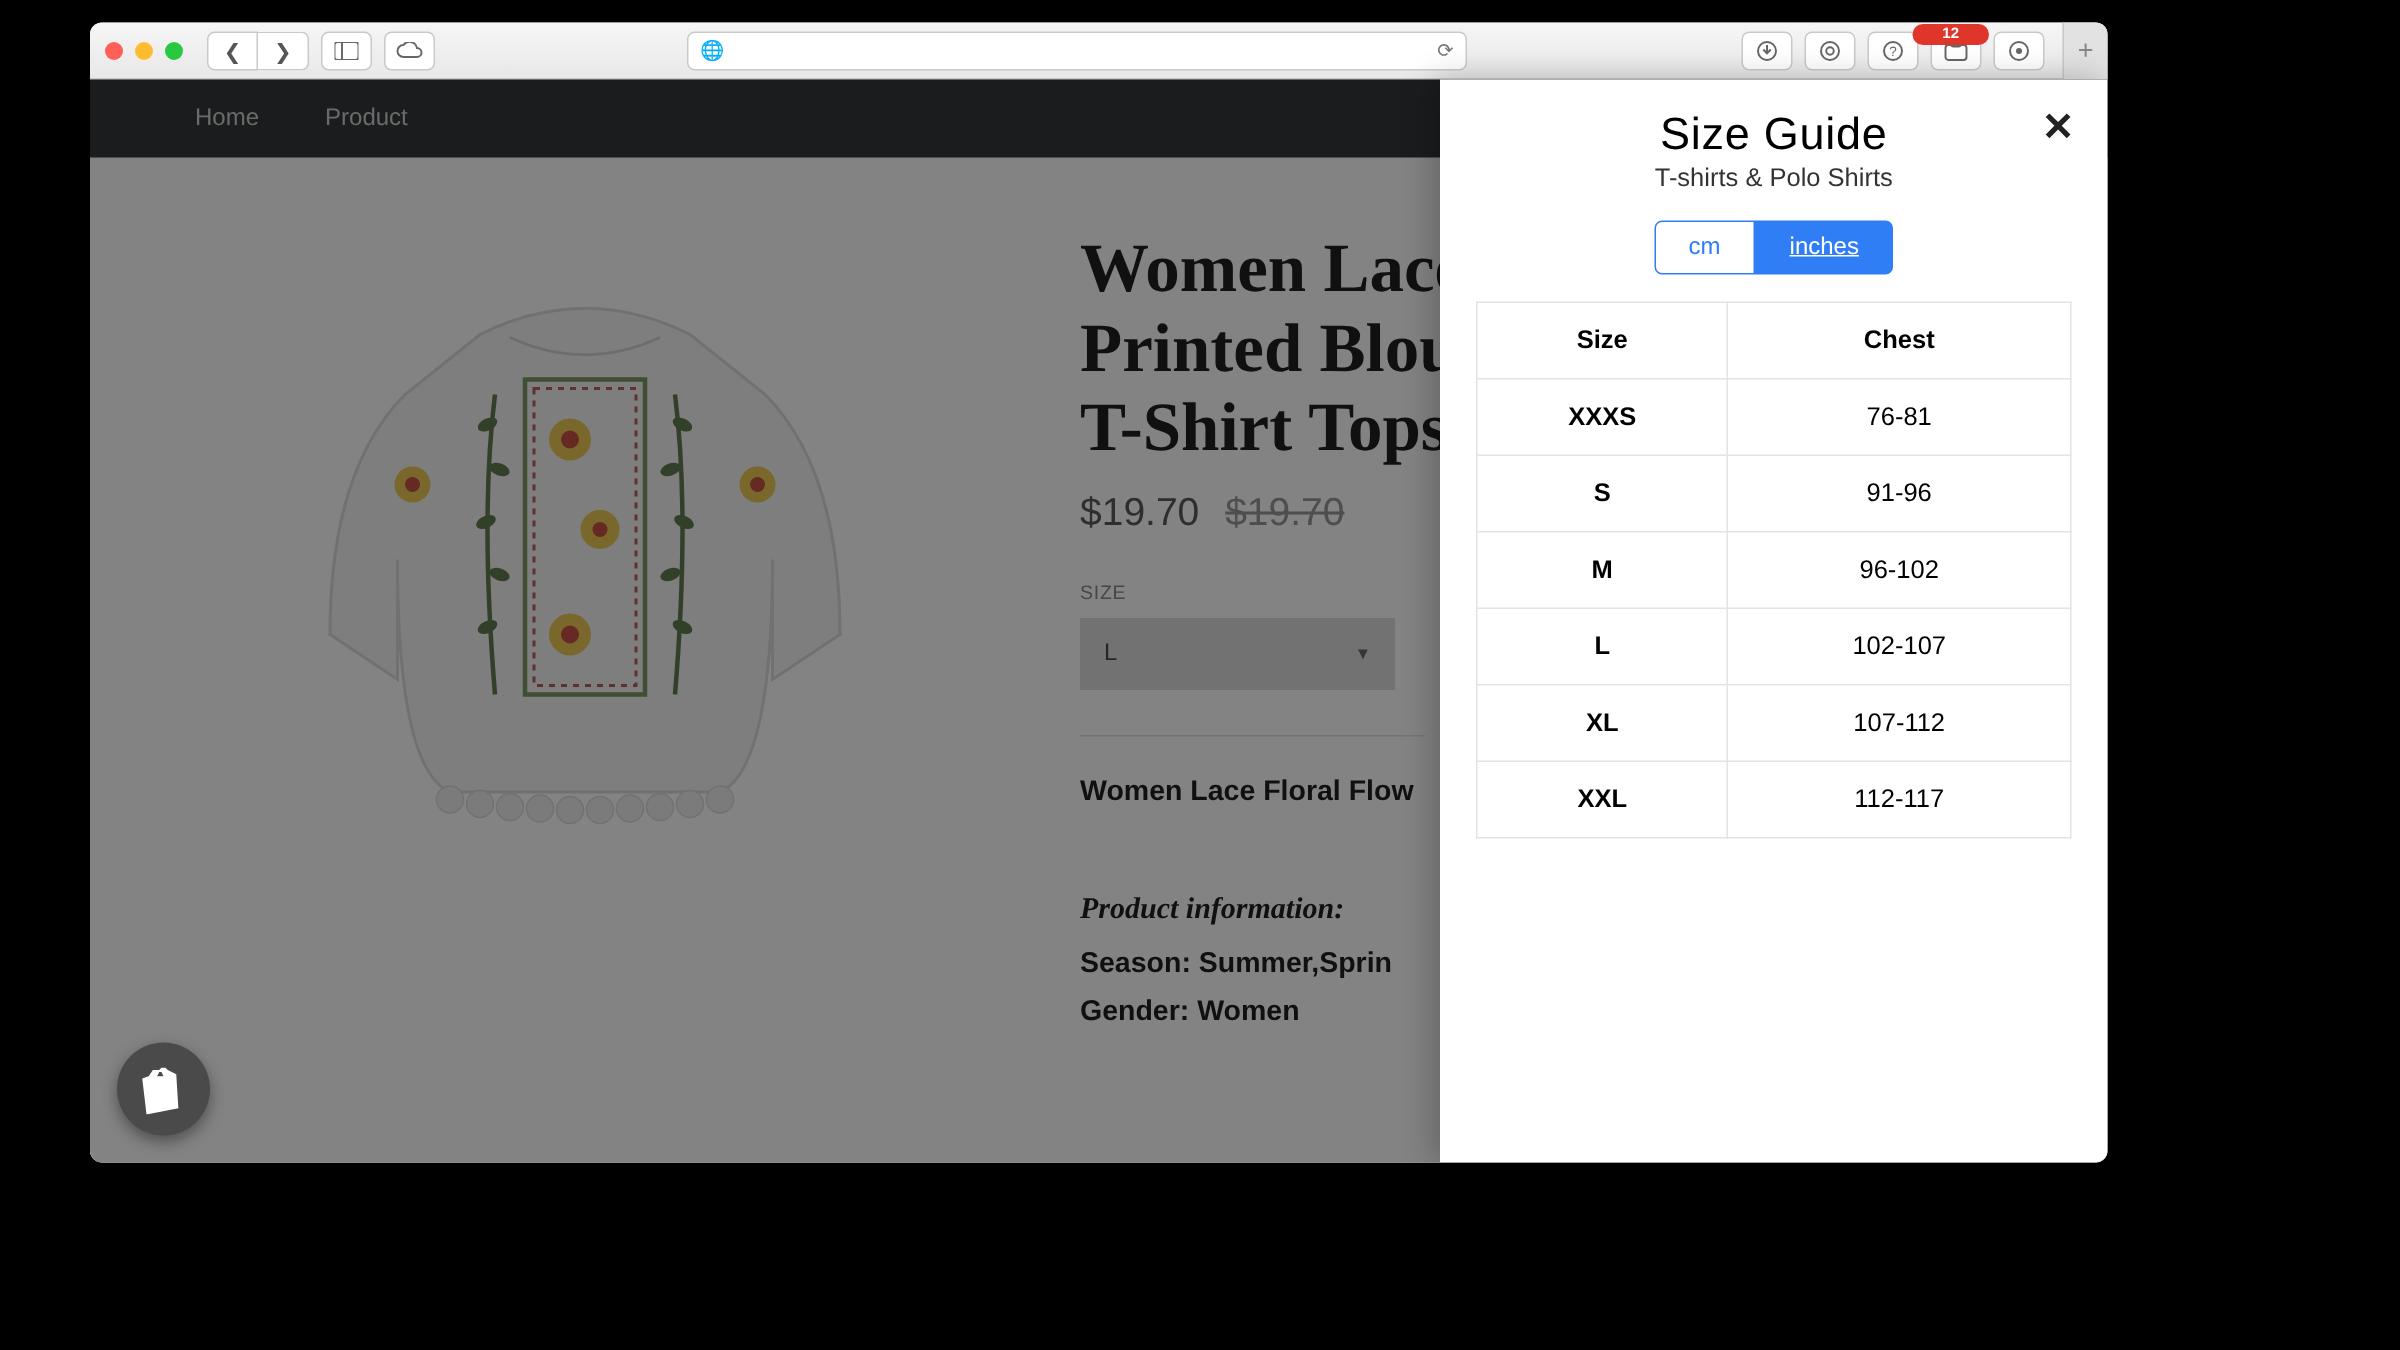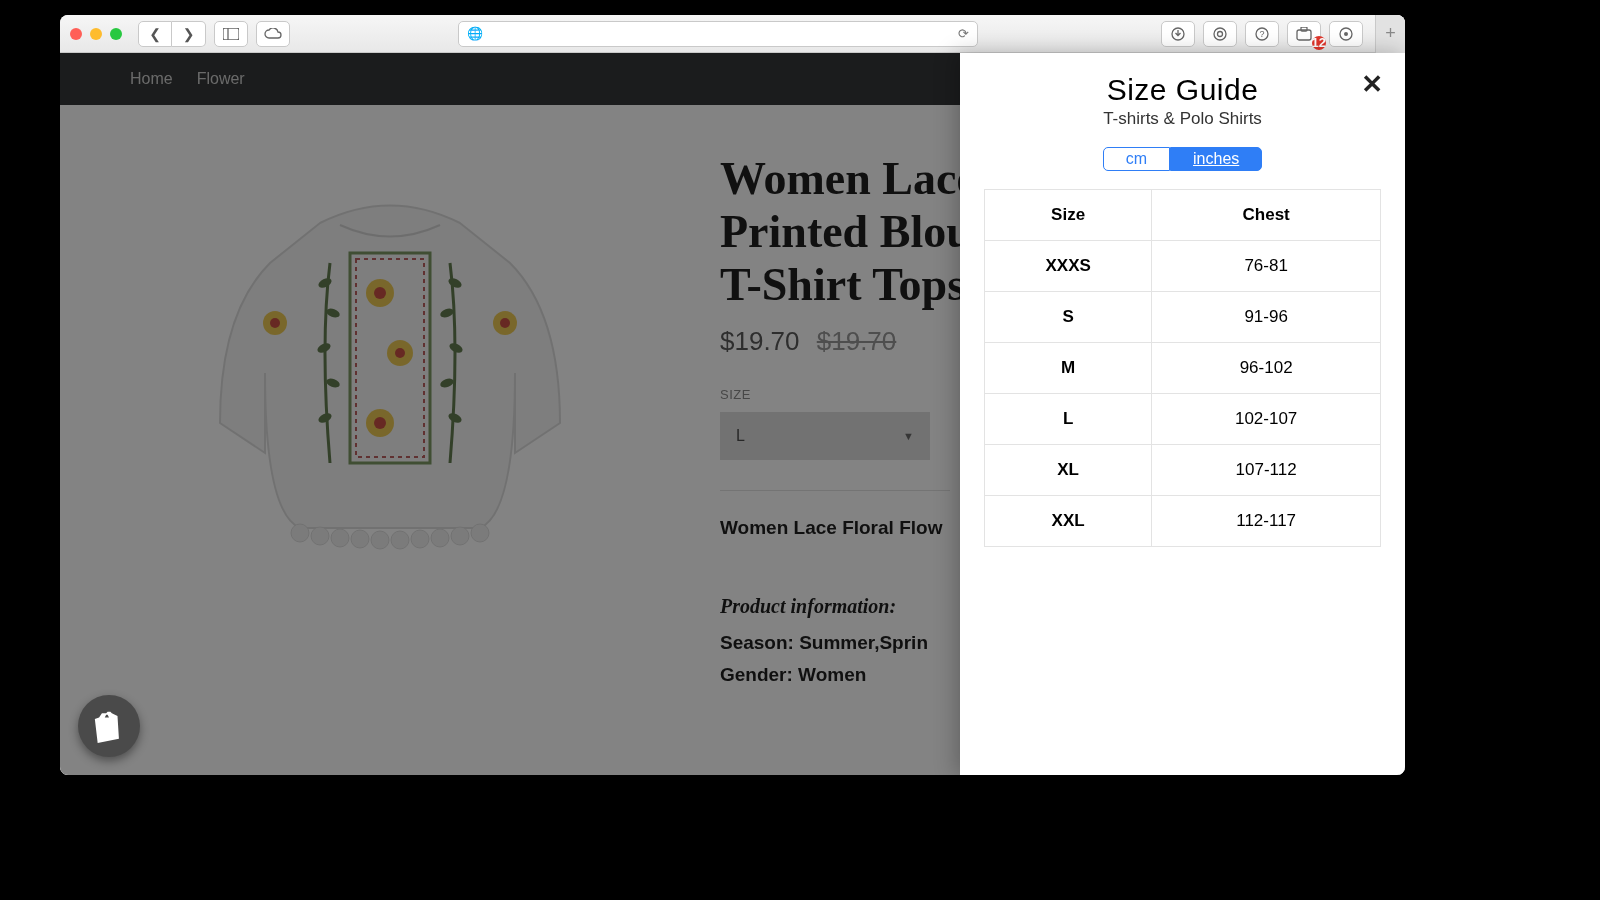--- a/index.html
+++ b/index.html
@@ -48,40 +48,40 @@
     background:#fff; border:1px solid #c9c9c9; border-radius:5px;
     display:flex; align-items:center; padding:0 8px; gap:6px;
     margin-left: 160px;
     color:#6b6b6b; font-size:13px;
     overflow:hidden; white-space:nowrap;
   }
   .url-field .globe{color:#1a73e8;font-size:13px;}
   .tb-right { margin-left:auto; display:flex; gap:8px; align-items:center;}
   .badge {
     position:absolute; top:-6px; right:-6px;
-    background:#e0352b; color:#fff; font-size:13px; font-weight:600;
-    border-radius:8px; padding:0 0; line-height:14px;margin-top:20px;
+    background:#e0352b; color:#fff; font-size:10px; font-weight:600;
+    border-radius:8px; padding:0 20px; line-height:14px;
   }
   .rel{position:relative;}
   .newtab {
     width:30px; height:38px; display:flex; align-items:center; justify-content:center;
     color:#888; font-size:18px; border-left:1px solid #c9c9c9; margin-left:4px; margin-right:-10px;
     background:#e2e2e2;
   }
 
   
   .page {
     position:relative;
     height: calc(100% - 38px);
     background:#fff;
   }
   
   .shop-nav {
     height:52px; background:#1a1c1d;
-    display:flex; align-items:center; gap:24px; padding:0 70px;
+    display:flex; align-items:center; gap:44px; padding:0 70px;
   }
   .shop-nav a { color:#c7c7c7; font-size:16px; }
   
   .product {
     display:flex; padding: 48px 70px 0; gap:70px;
   }
   .product-img {
     width:520px; height:460px;
     display:flex; align-items:center; justify-content:center;
   }
@@ -122,21 +122,21 @@
     box-shadow: -4px 0 20px rgba(0,0,0,.25);
   }
   .panel .close {
     position:absolute; top:16px; right:22px;
     font-size:26px; font-weight:600; color:#222; cursor:pointer;
   }
   .panel h2 { text-align:center; font-size:30px; font-weight:500; letter-spacing:.5px;}
   .panel .sub { text-align:center; font-size:17px; color:#333; margin-top:2px; margin-bottom:18px;}
   .unit-toggle { display:flex; justify-content:center; margin-bottom:18px;}
   .unit-toggle button {
-    height:24px; padding:0 22px; font-size:16px; border:1px solid #2f7ef6;
+    height:36px; padding:0 22px; font-size:16px; border:1px solid #2f7ef6;
     background:#fff; color:#2f7ef6; cursor:pointer;
   }
   .unit-toggle button:first-child{border-radius:5px 0 0 5px;}
   .unit-toggle button:last-child{border-radius:0 5px 5px 0;text-decoration:underline;}
   .unit-toggle button.active{background:#2f7ef6; color:#fff;}
   table.sizes {
     width:100%; border-collapse:collapse; font-size:17px;
   }
   table.sizes th, table.sizes td {
     border:1px solid #e3e3e3; padding:15px 0; text-align:center;
@@ -217,21 +217,21 @@
             <circle cx="7" cy="7" r="2" fill="#666"></circle>
           </svg>
       </div>
       <div class="newtab">+</div>
     </div>
   </div>
 
   <div class="page">
     <div class="shop-nav">
       <a>Home</a>
-      <a>Flower</a>
+      <a>Product</a>
     </div>
 
     <div class="product">
       <div class="product-img">
         <div class="blouse">
           <svg viewBox="0 0 420 380">
             <path d="M140 30 Q210 -5 280 30 L330 70 Q380 120 380 230 L335 260 L335 180 Q335 320 300 335 L120 335 Q85 320 85 180 L85 260 L40 230 Q40 120 90 70 Z" fill="#f3f3f3" stroke="#d8d8d8" stroke-width="2"></path>
             <path d="M160 32 Q210 55 260 32" fill="none" stroke="#cfcfcf" stroke-width="2"></path>
             <rect x="170" y="60" width="80" height="210" fill="none" stroke="#6b8a4e" stroke-width="3"></rect>
             <rect x="176" y="66" width="68" height="198" fill="none" stroke="#b24b4b" stroke-width="2" stroke-dasharray="4 4"></rect>

